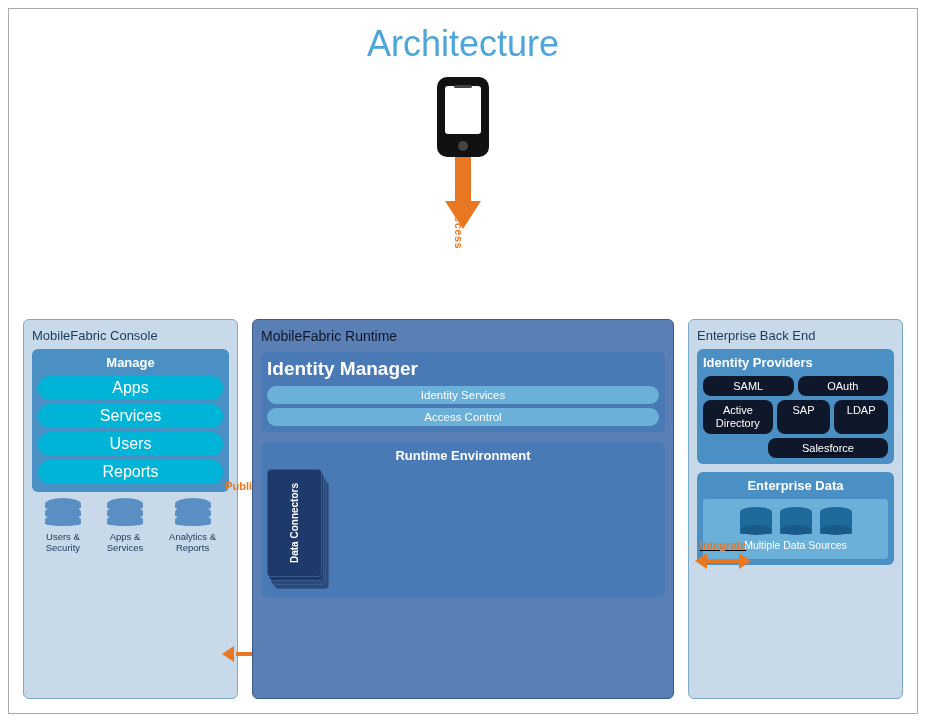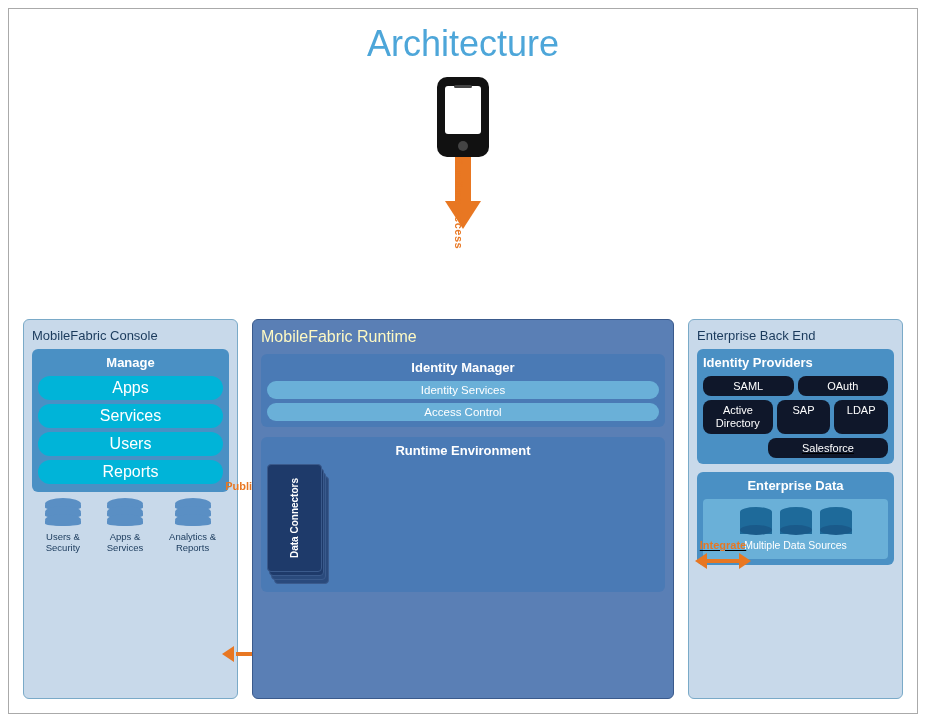--- a/index.html
+++ b/index.html
@@ -203,36 +203,36 @@
     
     .mid-panel {
       background: #5a7fb5;
       border: 1.5px solid #3a5a8c;
       border-radius: 6px;
       flex: 1;
       padding: 8px 8px 8px 8px;
       position: relative;
     }
     .mid-panel-title {
-      font-size: 16px;
-      color: #fef9c3;
+      font-size: 14px;
+      color: #0f172a;
       margin-bottom: 8px;
     }
 
     .identity-box {
       background: #4a7ab5;
       border-radius: 6px;
       padding: 6px;
       margin-bottom: 10px;
     }
     .identity-title {
       color: #fff;
       font-weight: bold;
-      font-size: 13px;
-      text-align: center;
+      font-size: 19px;
+      text-align: left;
       margin-bottom: 6px;
     }
     .identity-item {
       background: #6ab0d8;
       color: #fff;
       border-radius: 20px;
       text-align: center;
       font-size: 11.5px;
       padding: 3px 0;
       margin-bottom: 4px;

